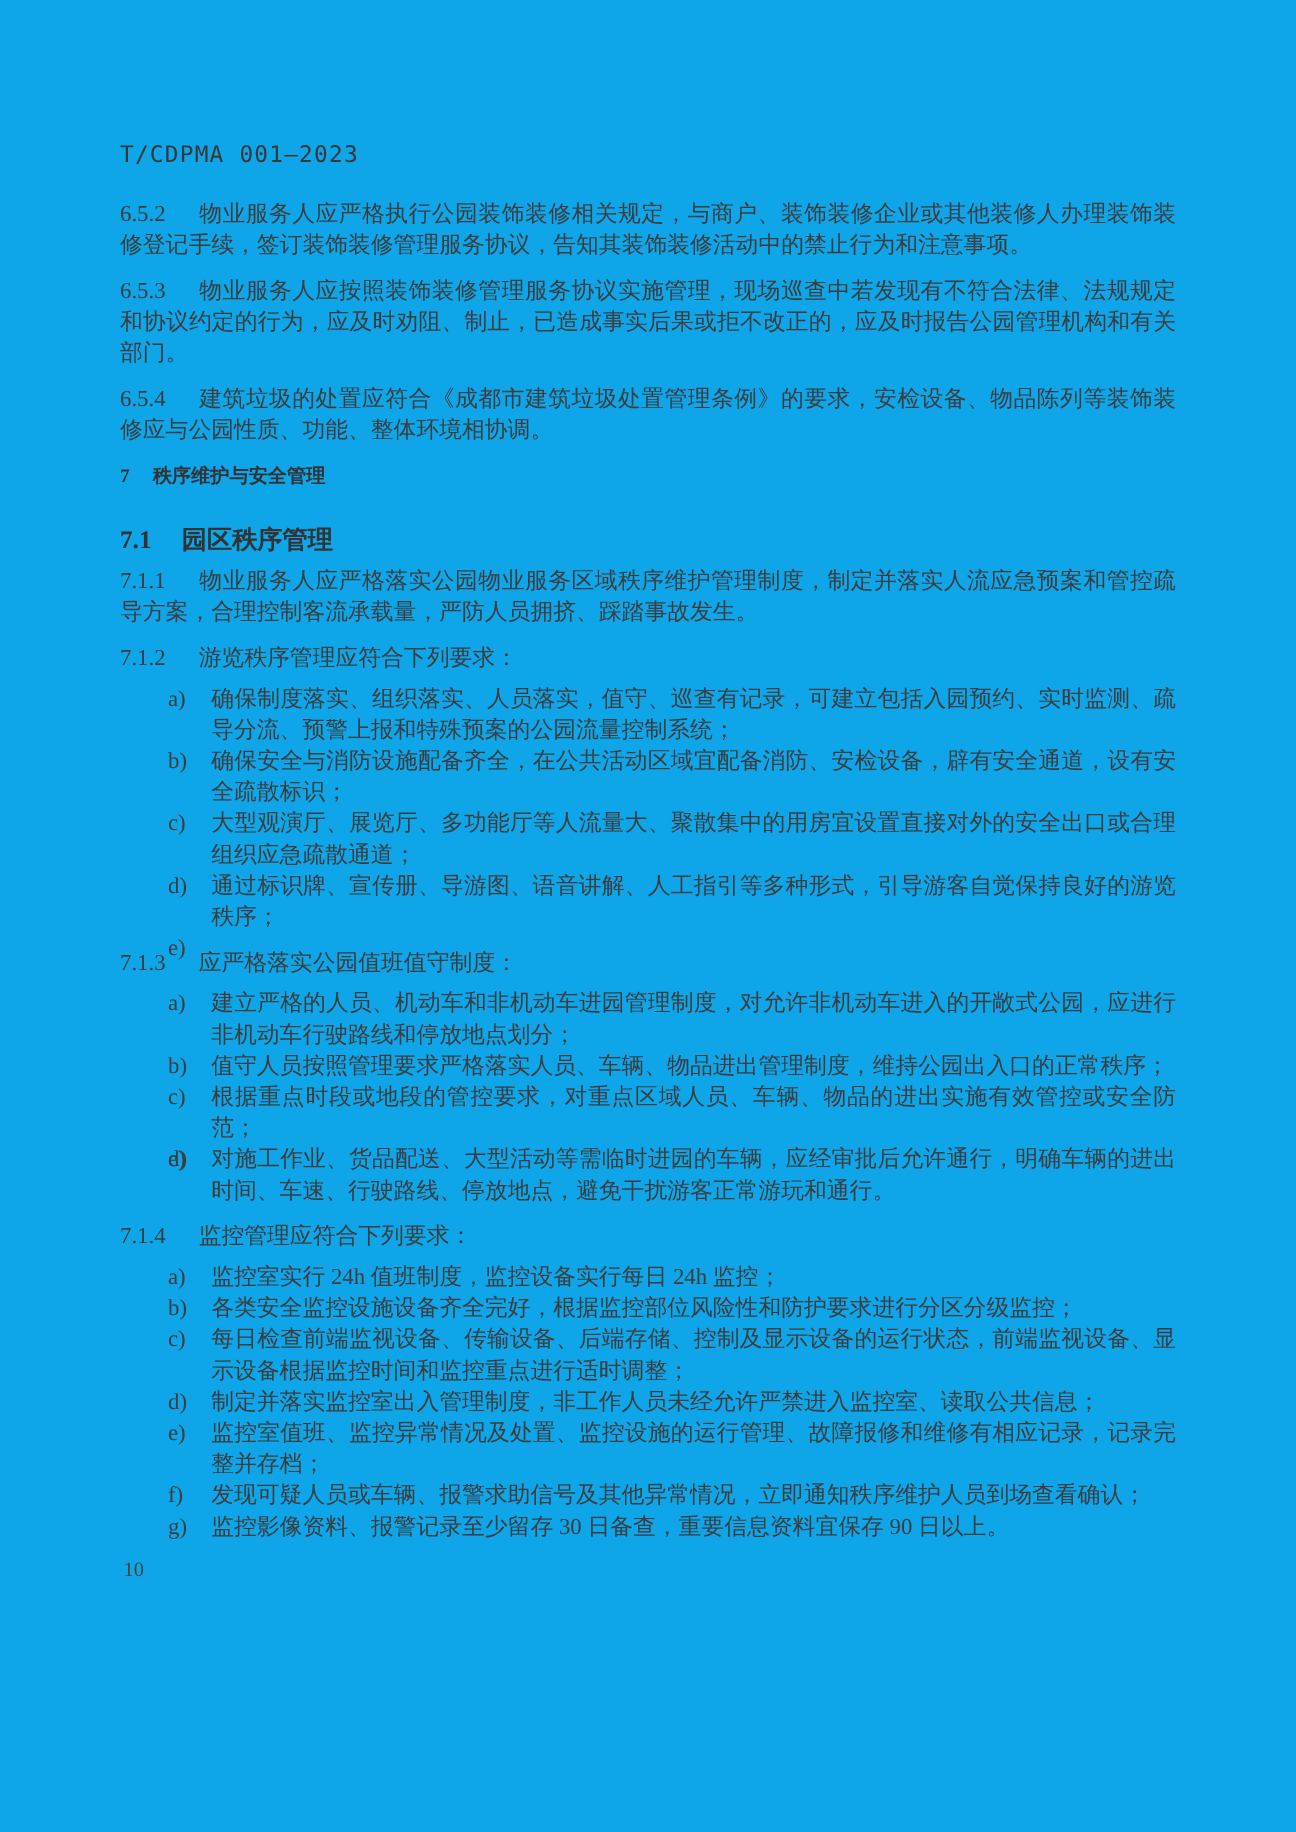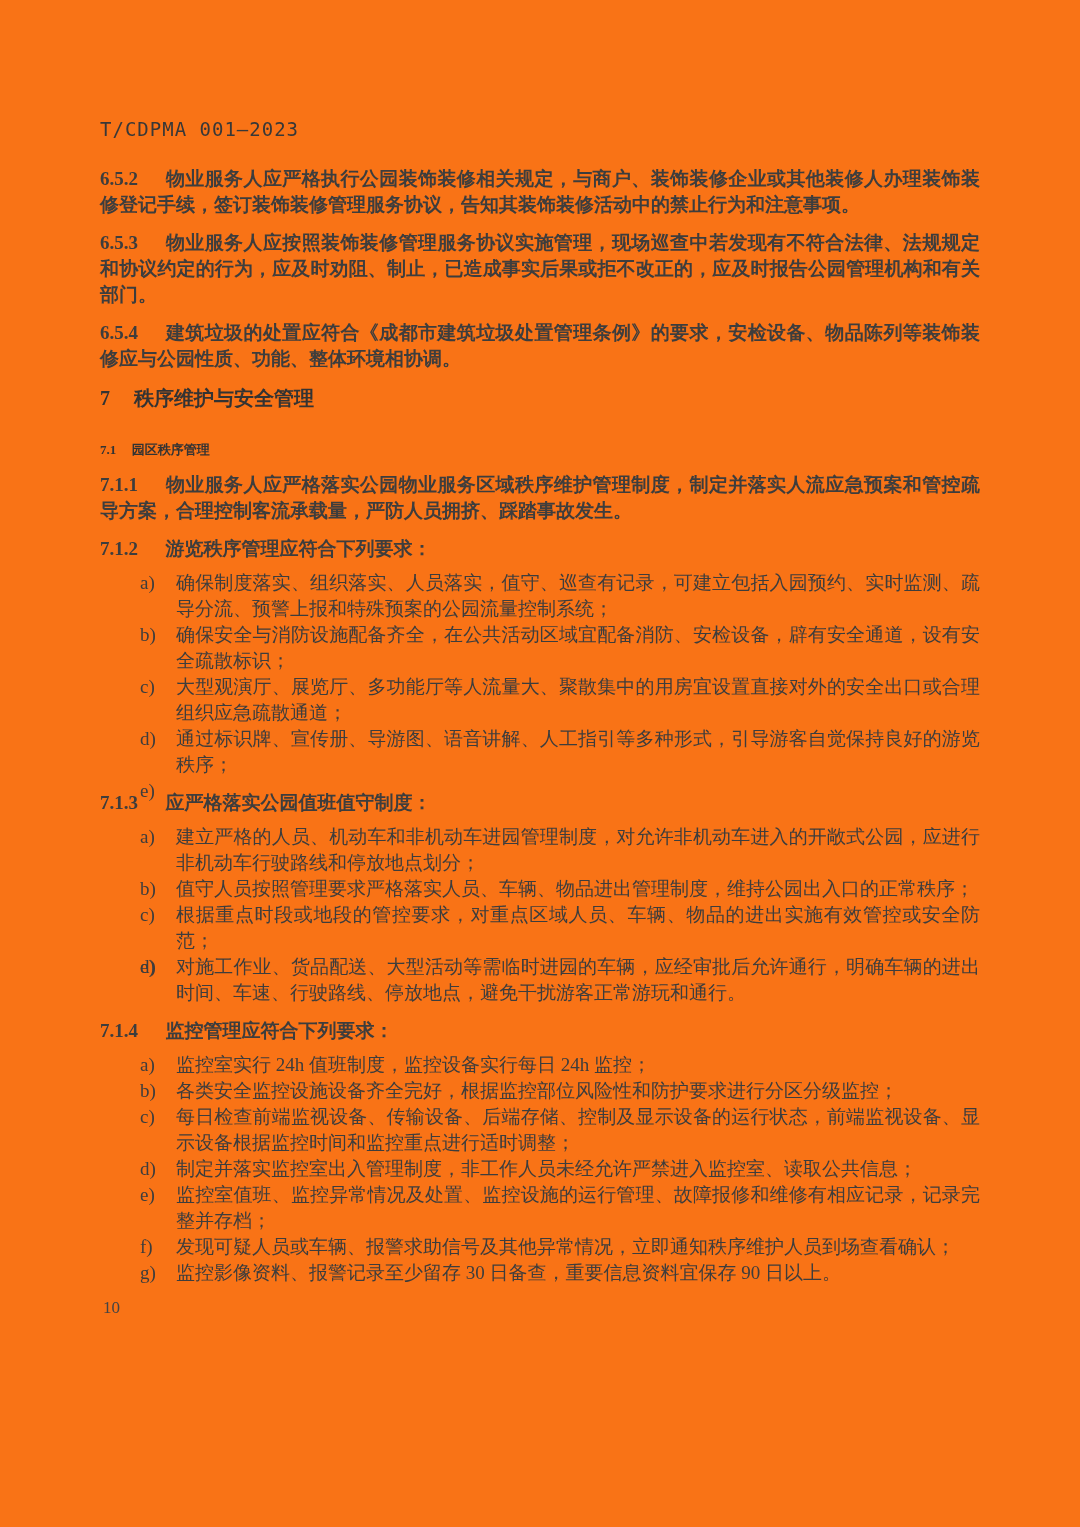--- a/index.html
+++ b/index.html
@@ -4,39 +4,39 @@
 <style>
   * { margin: 0; padding: 0; box-sizing: border-box; }
   html, body { background: #e9e9e7; }
   body {
     width: 1080px; height: 1527px;
     font-family: "Liberation Serif", "DejaVu Serif", serif;
     overflow: hidden;
   }
   .page {
     width: 1080px; height: 1527px;
-    background: #f97316;
+    background: #0ea5e9;
     color: #3d3d3d;
     padding: 118px 100px 0 100px;
     position: relative;
   }
   .doc-header {
     font-family: "DejaVu Sans Mono", "Liberation Mono", monospace;
     font-size: 19px;
     letter-spacing: 1px;
     color: #383838;
     margin-bottom: 26px;
   }
   .content { font-size: 19px; line-height: 26px; }
   .clause { margin-bottom: 12px; }
-  .para { text-align: justify; font-weight: bold; }
+  .para { text-align: justify; }
   .num { display: inline-block; margin-right: 1.45em; white-space: nowrap; }
   .heading1, .heading2 { font-weight: bold; color: #333; }
-  .heading1 { margin: 12px 0 12px 0; font-size: 20px; line-height: 28px; }
-  .heading2 { margin: 24px 0 8px 0; font-size: 13px; line-height: 28px; }
+  .heading1 { margin: 12px 0 12px 0; font-size: 16px; line-height: 28px; }
+  .heading2 { margin: 24px 0 8px 0; font-size: 21px; line-height: 28px; }
   .heading1 .num, .heading2 .num { margin-right: 1.2em; }
   .items { margin-top: 8px; }
   .item {
     position: relative;
     padding-left: 76px;
     text-align: justify;
   }
   .item .label {
     position: absolute;
     left: 40px;

